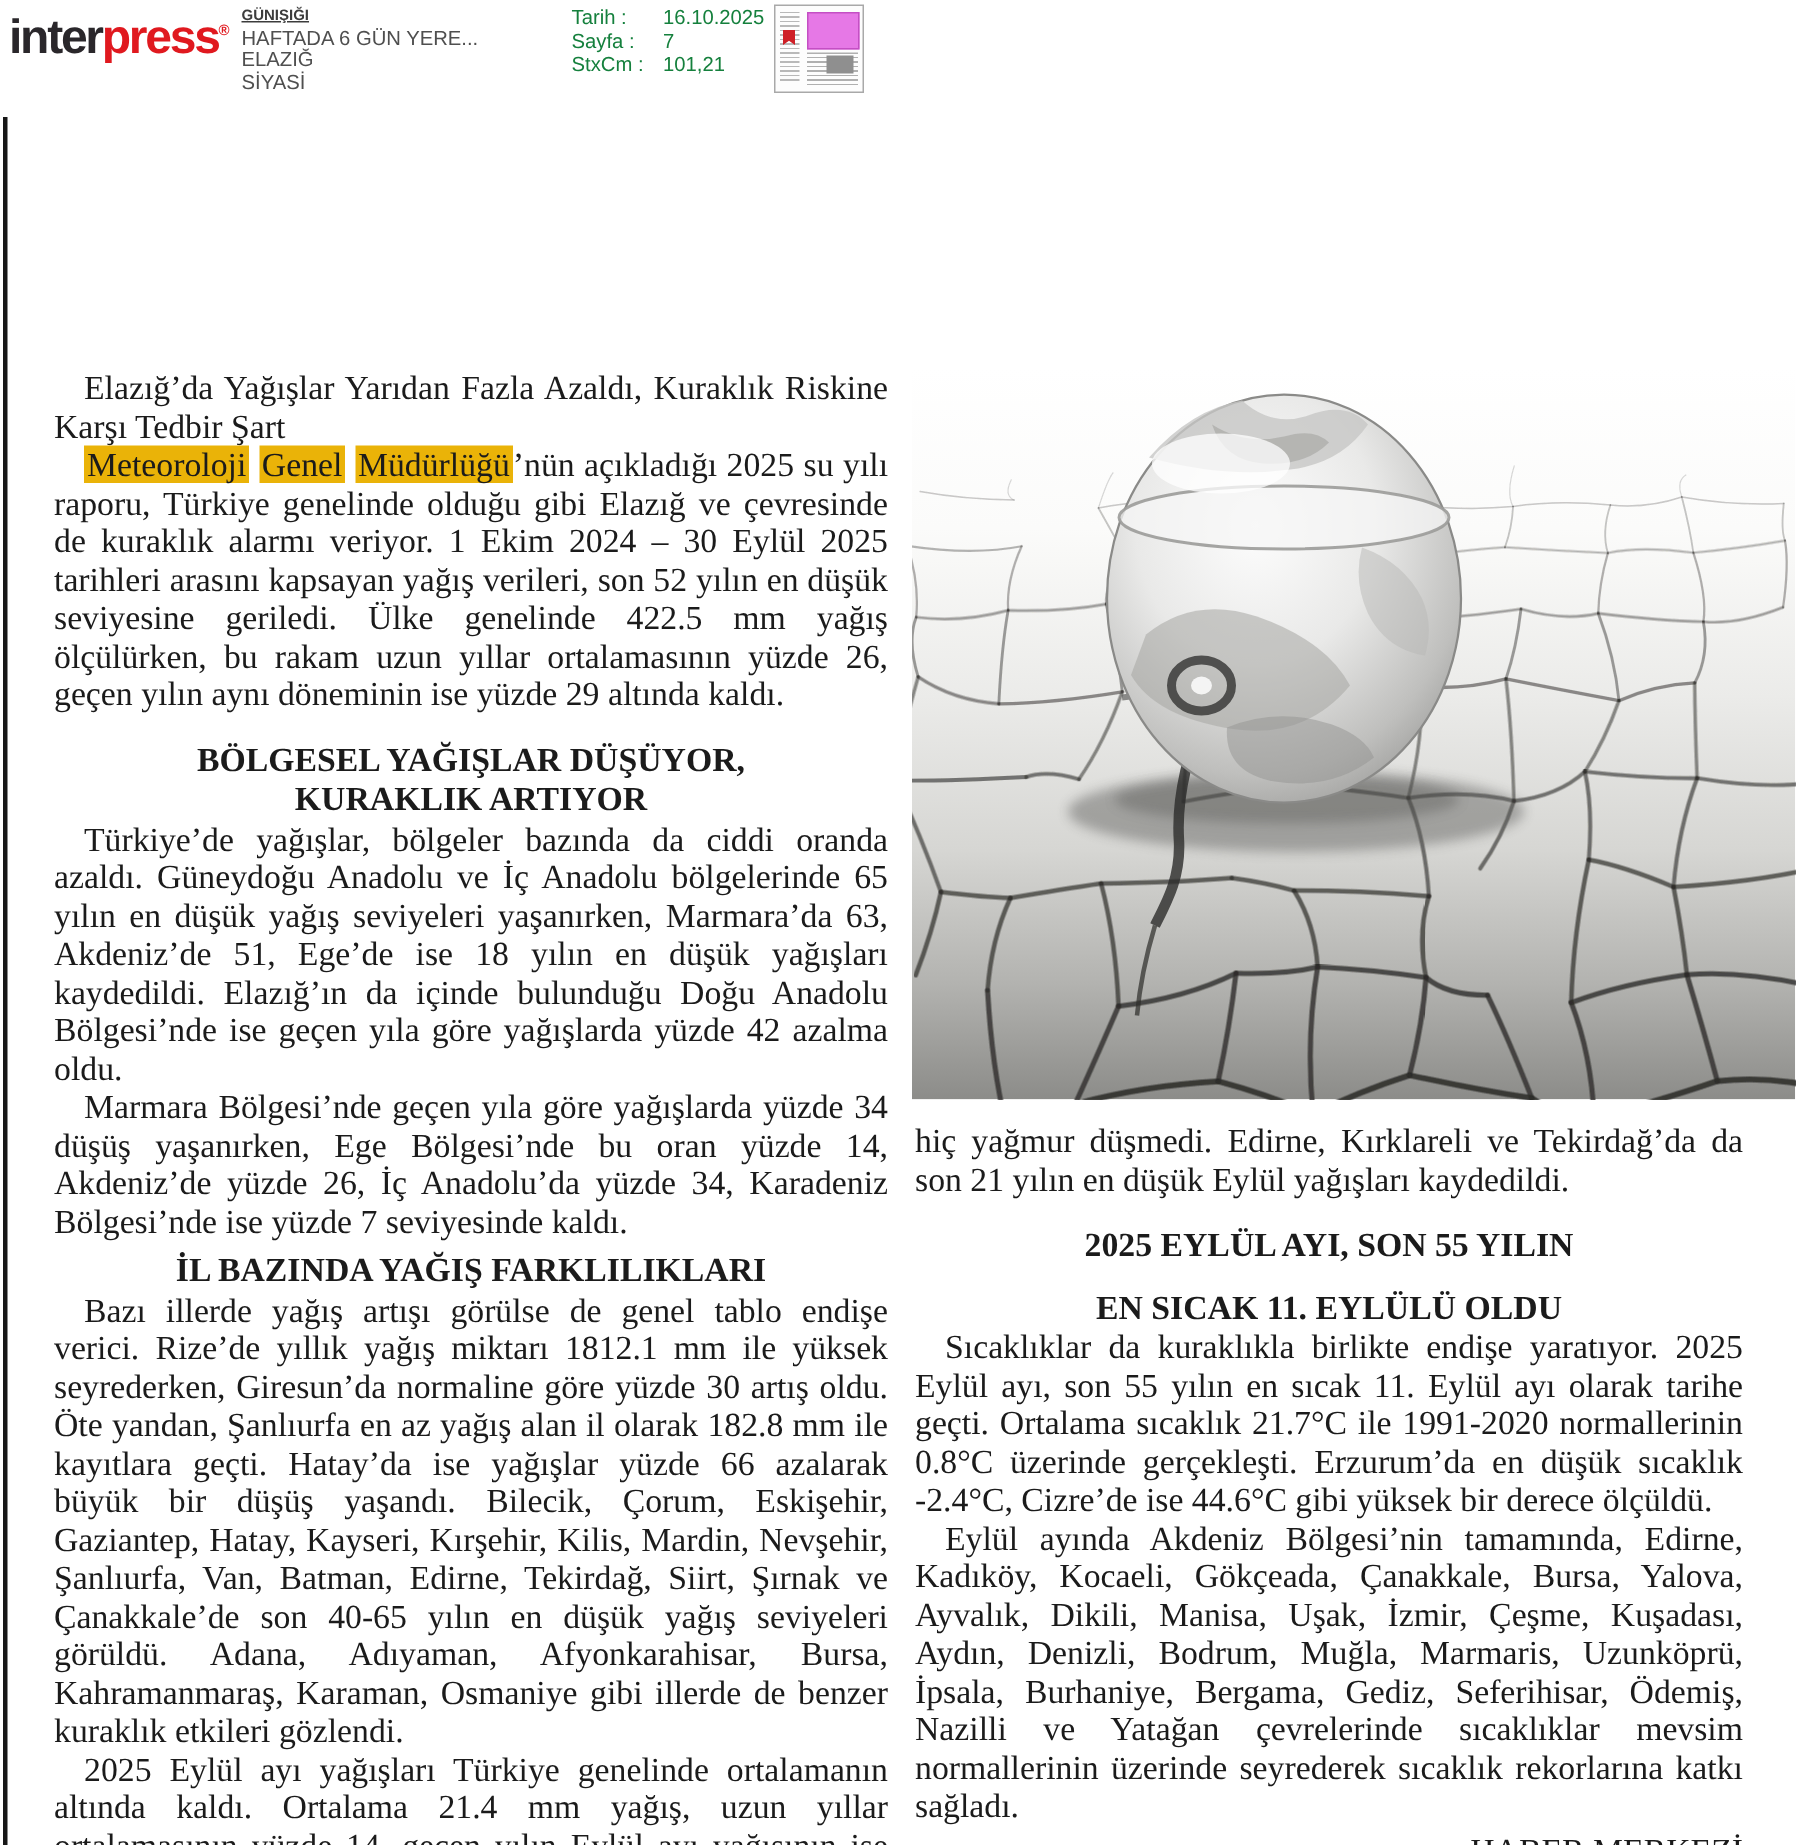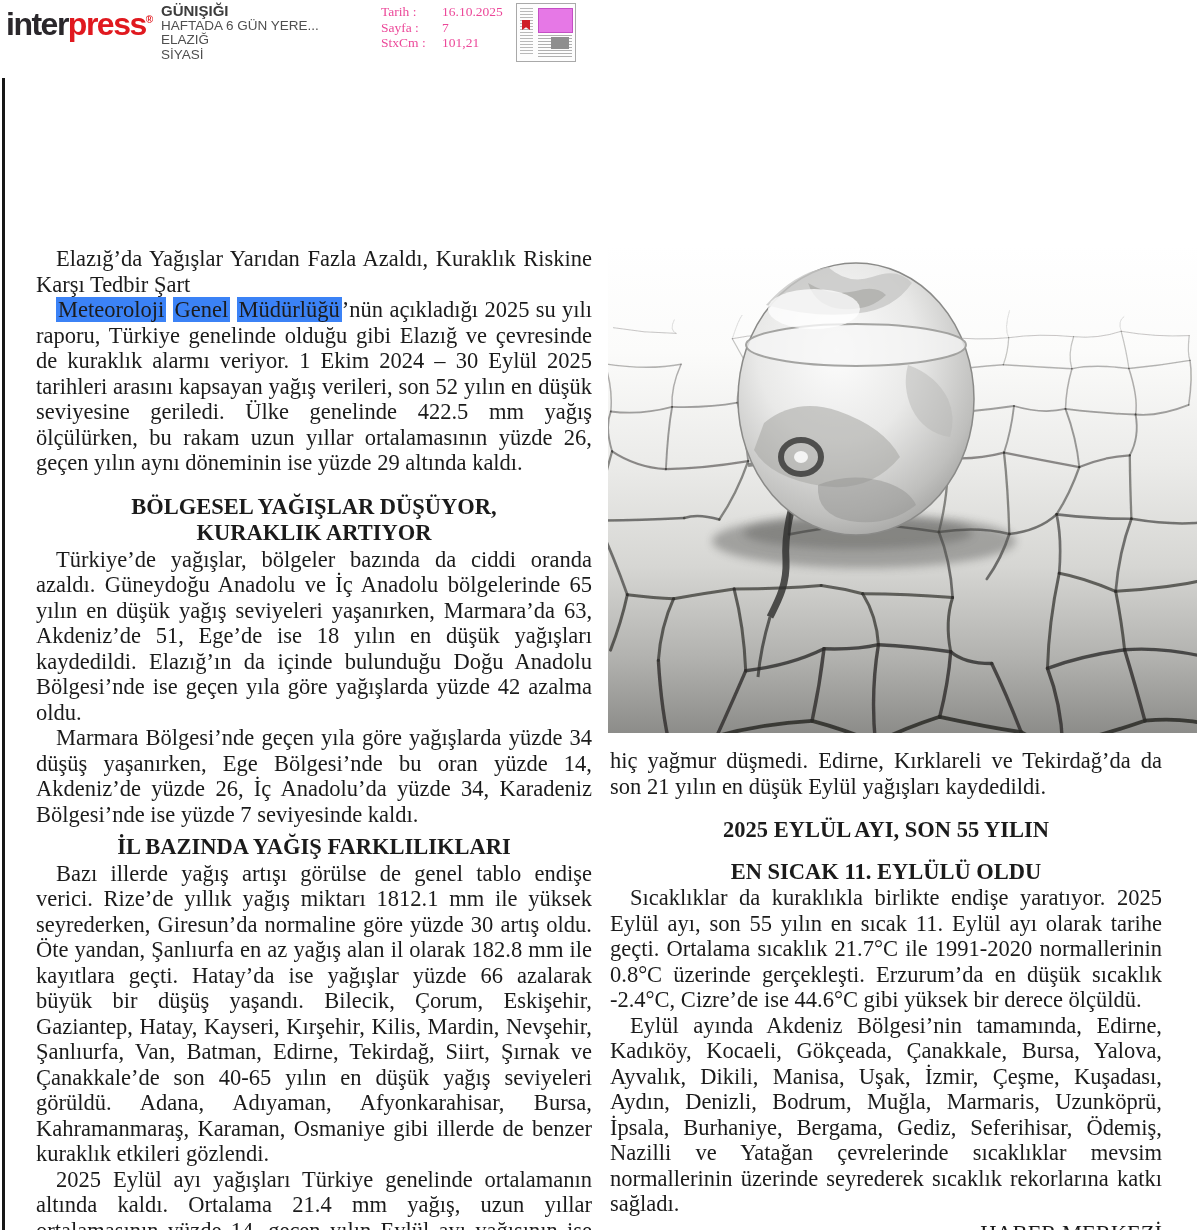--- a/index.html
+++ b/index.html
@@ -7,23 +7,23 @@
         font-family:"Liberation Serif", serif;color:#1b1b1b;}
 
   
   .ip-logo{position:absolute;left:6px;top:8px;font-family:"Liberation Sans",sans-serif;
            font-weight:bold;font-size:32px;letter-spacing:-1.5px;line-height:1;}
   .ip-logo .lg-dark{color:#2a272b;}
   .ip-logo .lg-red{color:#e0191f;}
   .ip-logo sup{font-size:10px;color:#e0191f;letter-spacing:0;}
   .pub-block{position:absolute;left:161px;top:4px;font-family:"Liberation Sans",sans-serif;
              font-size:13.5px;line-height:14.5px;color:#4f4f4f;}
-  .pub-name{font-weight:bold;font-size:15px;color:#3c3c3c;}
-  .meta-block{position:absolute;left:381px;top:4px;font-family:Liberation Serif, serif;
-              font-size:13.5px;line-height:15.5px;color:#ec4899;}
+  .pub-name{font-weight:bold;font-size:10px;color:#3c3c3c;text-decoration:underline;}
+  .meta-block{position:absolute;left:381px;top:4px;font-family:Liberation Sans, sans-serif;
+              font-size:13.5px;line-height:15.5px;color:#15803d;}
   .meta-row{display:flex;}
   .meta-label{width:57px;}
   .meta-value{padding-left:4px;}
 
   
   .thumb{position:absolute;left:516px;top:3px;width:58px;height:57px;background:#fdfdfd;
          border:1px solid #a9a9a9;overflow:hidden;}
   .thumb-lines-left{position:absolute;left:3px;top:4px;width:13px;height:48px;
         background:repeating-linear-gradient(#b9b9b9 0 1px, transparent 1px 3px);}
   .thumb-marker{position:absolute;left:5px;top:16px;width:8px;height:10px;background:#cf2027;
@@ -44,21 +44,21 @@
 
   
   .col{position:absolute;font-size:22.5px;line-height:25.5px;}
   .col-left{left:36px;top:246px;width:556px;height:984px;overflow:hidden;}
   .col-right-text{left:610px;top:748px;width:552px;height:482px;overflow:hidden;}
   .body-p{margin:0;text-indent:20px;text-align:justify;}
   .body-p.noindent{text-indent:0;}
   .subhead{margin:7px 0 1px;text-align:center;font-weight:bold;text-indent:0;}
   .subhead.gap{margin-top:18px;}
   .byline{margin:4px 0 0;text-align:right;text-indent:0;}
-  .hl{background:#3b82f6;padding:0 2px;}
+  .hl{background:#eab308;padding:0 2px;}
 
   
   .photo{position:absolute;left:608px;top:245px;width:589px;height:488px;overflow:hidden;}
   .photo svg{display:block;}
 </style>
 </head>
 <body>
 
 <div class="page">
 

